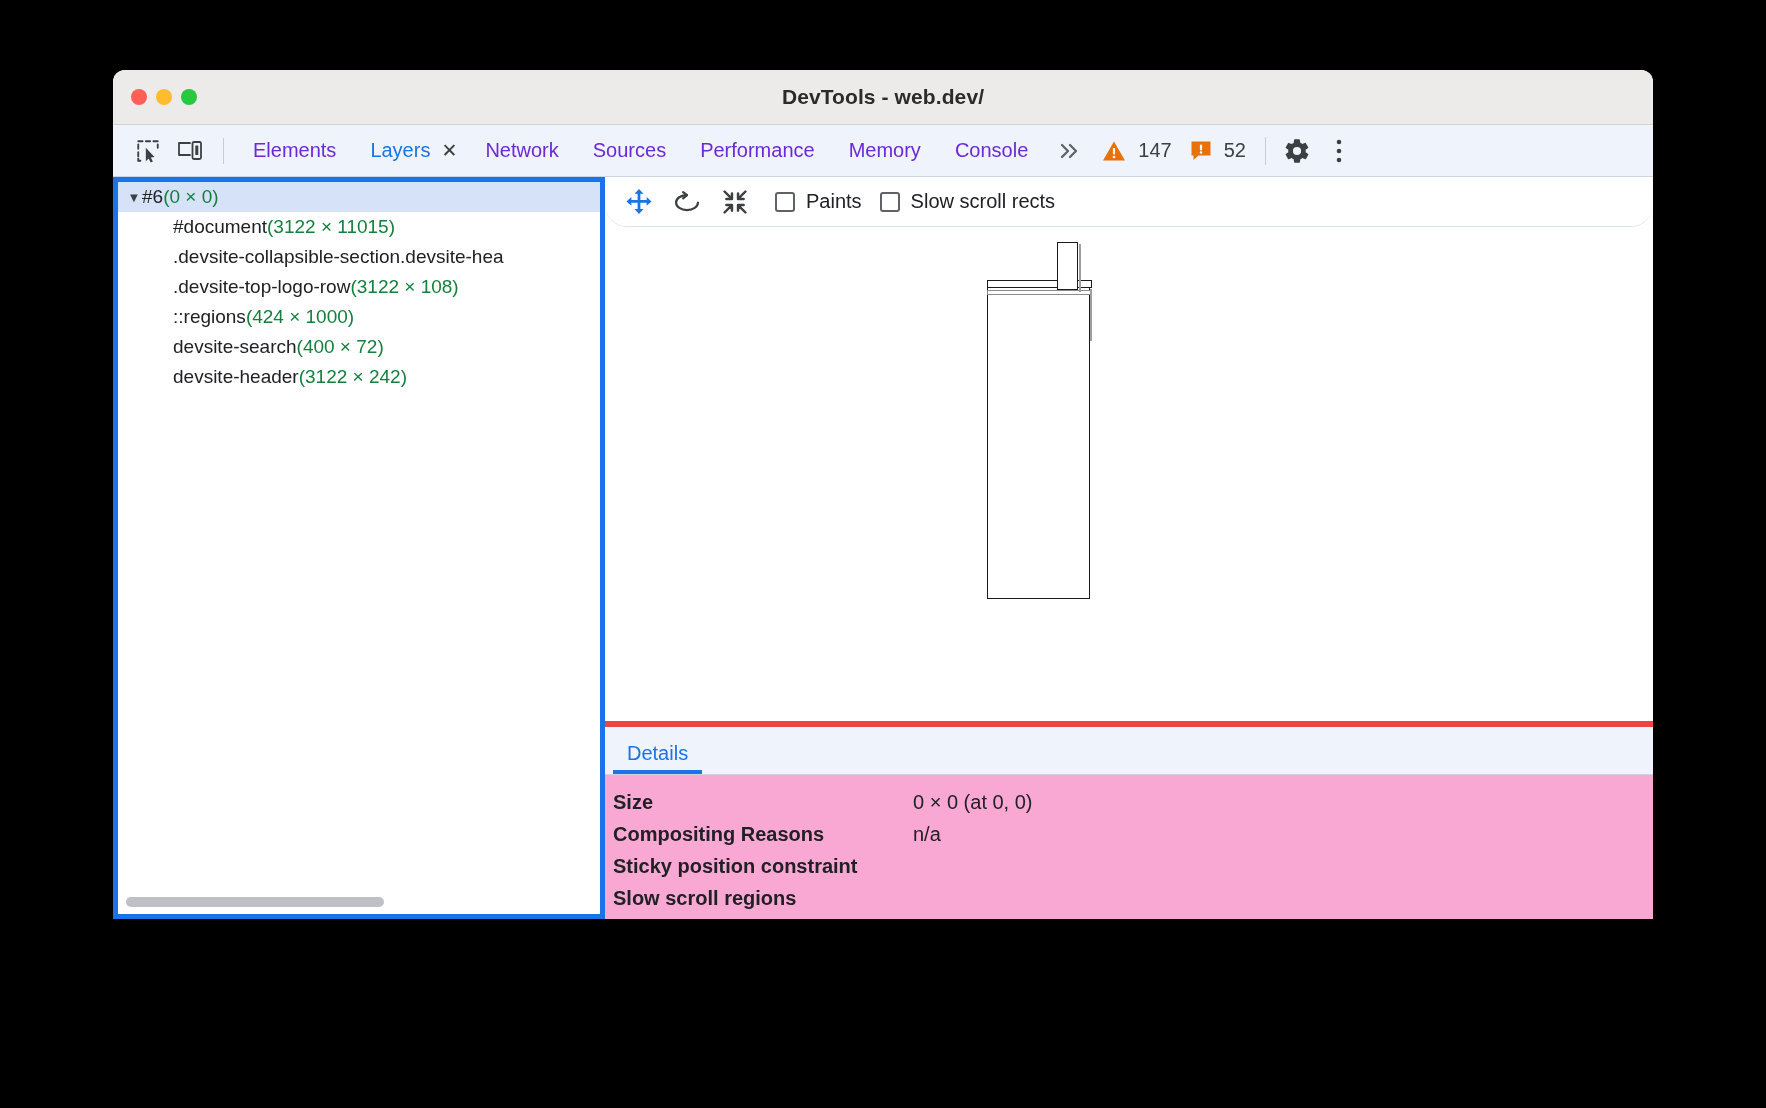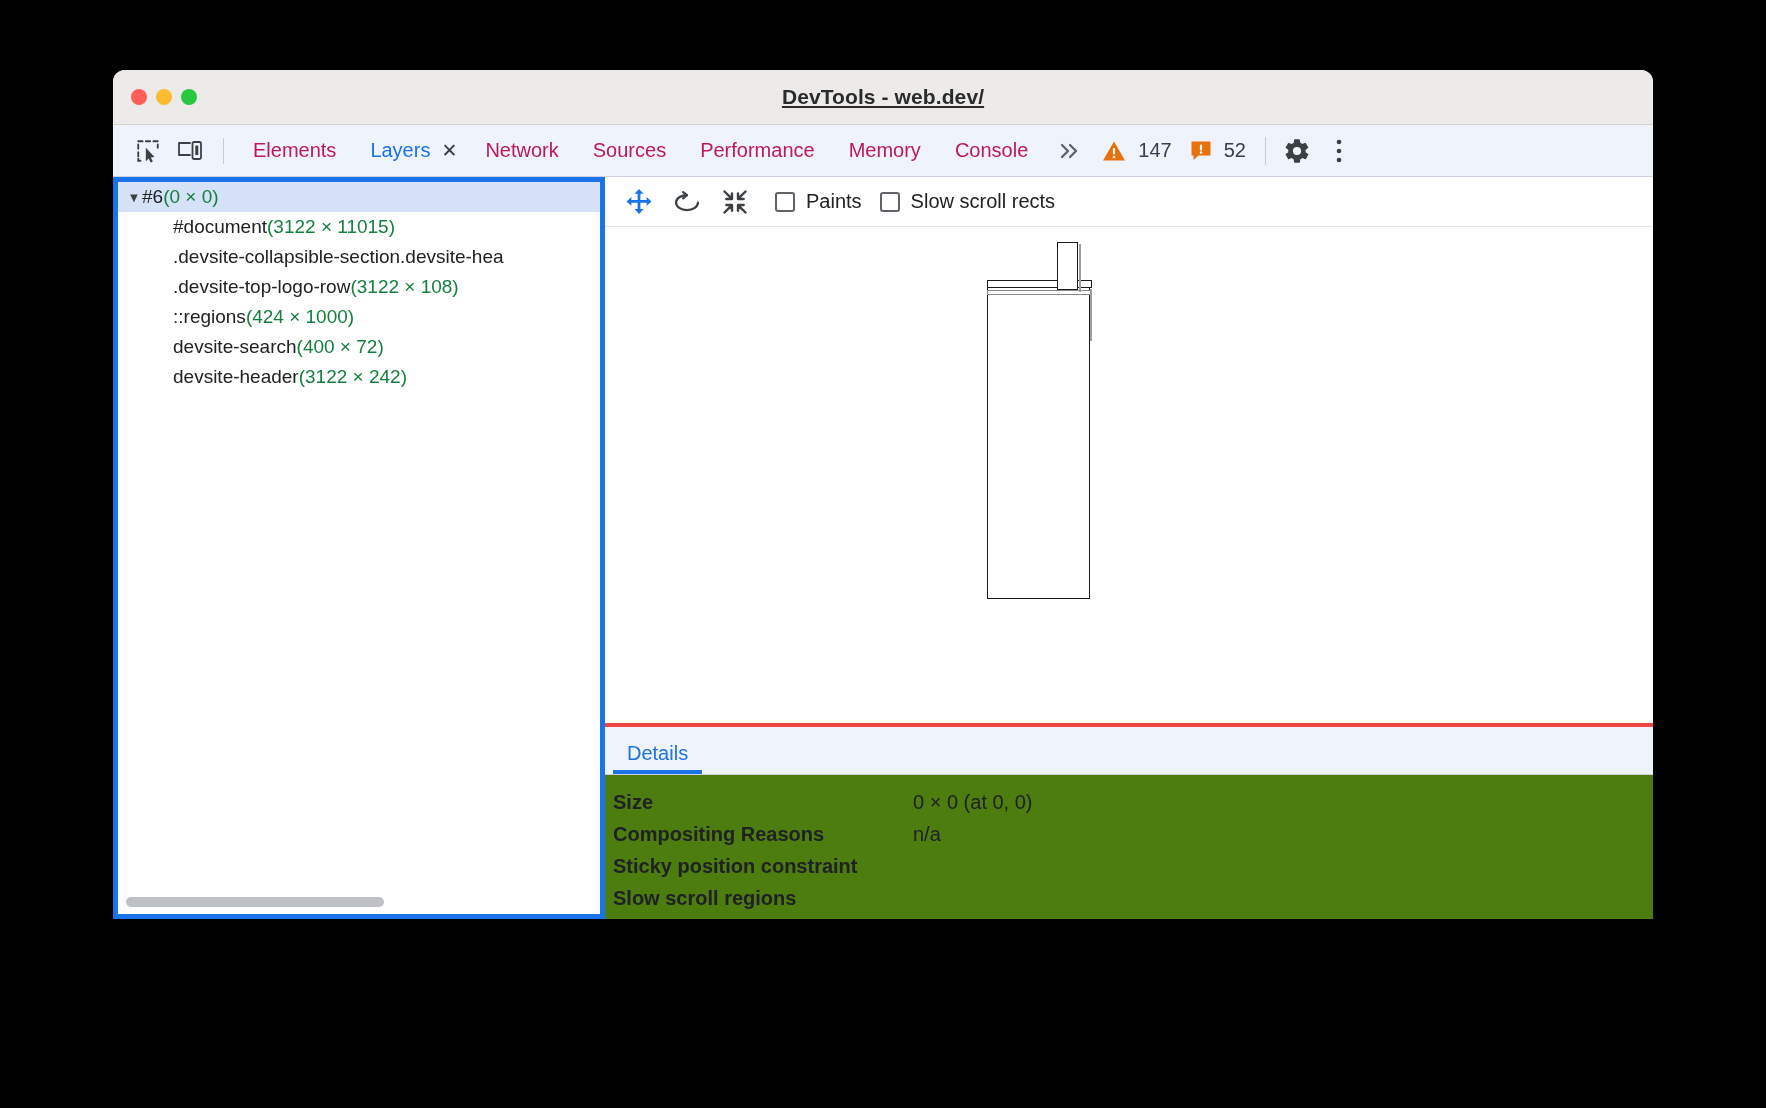--- a/index.html
+++ b/index.html
@@ -33,21 +33,20 @@
   .traffic-lights { display: flex; gap: 9px; padding-left: 18px; }
   .tl { width: 16px; height: 16px; border-radius: 50%; }
   .tl.red    { background: #ff5f57; }
   .tl.yellow { background: #febc2e; }
   .tl.green  { background: #28c840; }
   #window-title {
     position: absolute; left: 0; right: 0; text-align: center;
     font-size: 21px; font-weight: bold; color: #2b2b2b;
     letter-spacing: .1px;
     pointer-events: none;
-    text-decoration: underline;
   }
 
   
   #tabstrip {
     height: 52px;
     background: #eff3fb;
     border-bottom: 1px solid #cdd3e0;
     display: flex; align-items: center;
     padding: 0 8px 0 14px;
     gap: 0;
@@ -58,21 +57,21 @@
     display: flex; align-items: center; justify-content: center;
     color: #3c4043;
     flex: none;
   }
   .tb-sep {
     width: 1px; height: 26px; background: #c6ccd8;
     margin: 0 12px;
     flex: none;
   }
   .tab {
-    font-size: 20px; color: #be185d;
+    font-size: 20px; color: #6d28d9;
     padding: 0 17px; height: 52px;
     display: flex; align-items: center;
     white-space: nowrap;
     flex: none;
   }
   .tab.active { color: #1a73e8; padding-right: 6px; }
   .tab-close {
     display: flex; align-items: center; justify-content: center;
     width: 26px; height: 52px; color: #3c4043;
     font-size: 19px; flex: none; margin-right: 6px;
@@ -143,21 +142,21 @@
     flex: 1;
     display: flex; flex-direction: column;
     min-width: 0;
     background: #ffffff;
   }
   #viewer-toolbar {
     height: 50px; flex: none;
     background: #ffffff;
     border-bottom: 1px solid #dce3f0;
     display: flex; align-items: center;
-    padding-left: 12px; gap: 4px;
+    padding-left: 12px; gap: 4px; border-radius: 22px;
   }
   .vt-btn {
     width: 44px; height: 40px;
     display: flex; align-items: center; justify-content: center;
     color: #3c4043;
     flex: none;
   }
   .vt-btn.active { color: #1a73e8; }
   .vt-check {
     display: flex; align-items: center; gap: 11px;
@@ -179,22 +178,22 @@
     min-height: 0;
   }
 
   
   #stack { position: absolute; left: 382px; top: 5px; }
   .lyr { position: absolute; }
 
   
   #details-pane {
     flex: none;
-    border-top: 4px solid #ef4444;
-    background: #4d7c0f;
+    border-top: 6px solid #ef4444;
+    background: #f9a8d4;
   }
   #details-tabs {
     height: 48px;
     background: #eff3fb;
     border-bottom: 1px solid #cdd3e0;
     display: flex; align-items: flex-end;
     padding-left: 8px;
   }
   .dtab {
     font-size: 20px; color: #1a73e8;

